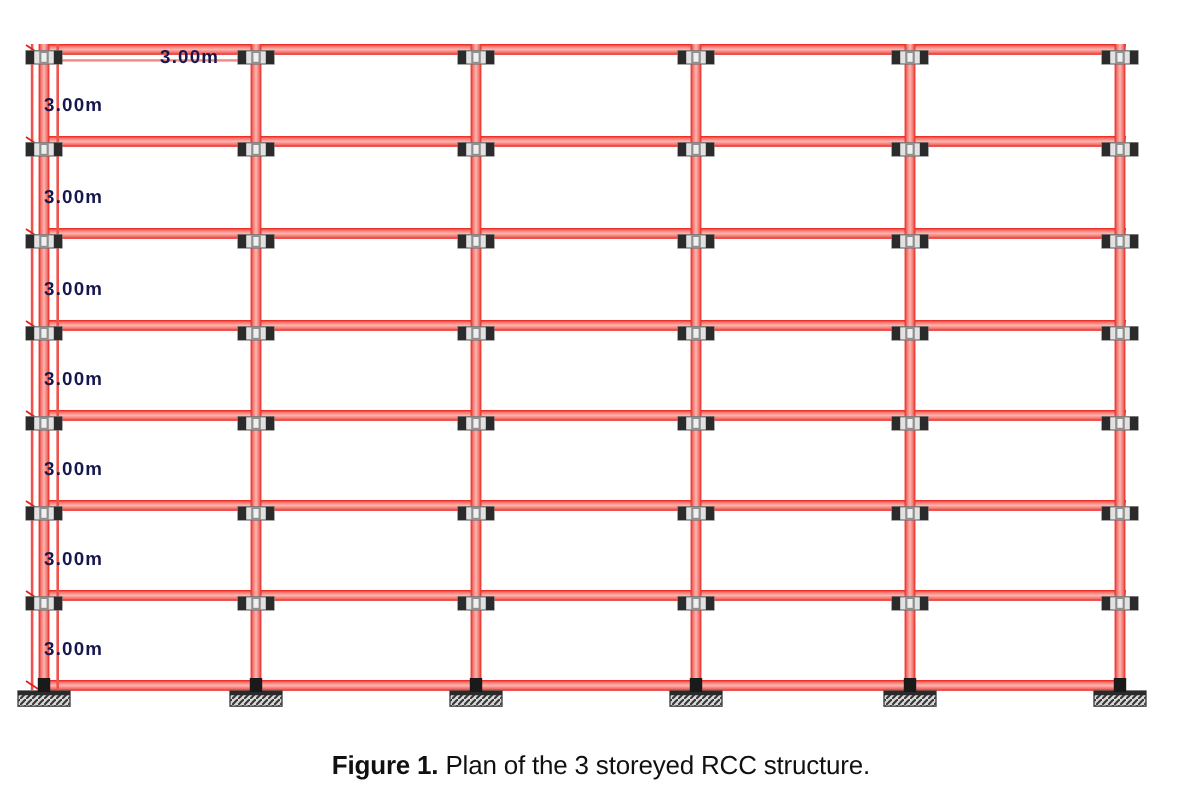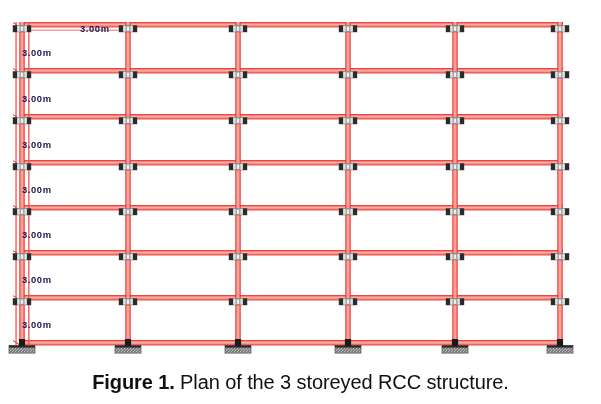--- a/index.html
+++ b/index.html
@@ -19,21 +19,21 @@
     left:0;top:0;
     width:601px;height:360px;
   }
   #caption{
     position:absolute;
     left:0; top:360px;
     width:601px; height:44px;
     display:flex;
     align-items:center;
     justify-content:center;
-    font-size:20px;
+    font-size:13px;
     color:#101010;
     letter-spacing:-0.1px;
     white-space:pre;
   }
   #caption .cap-bold{ font-weight:bold; }
   #caption .cap-rest{ font-weight:normal; }
   svg{ display:block; }
   .dim-text{
     font-family:"Liberation Sans", sans-serif;
     font-size:9.4px;

